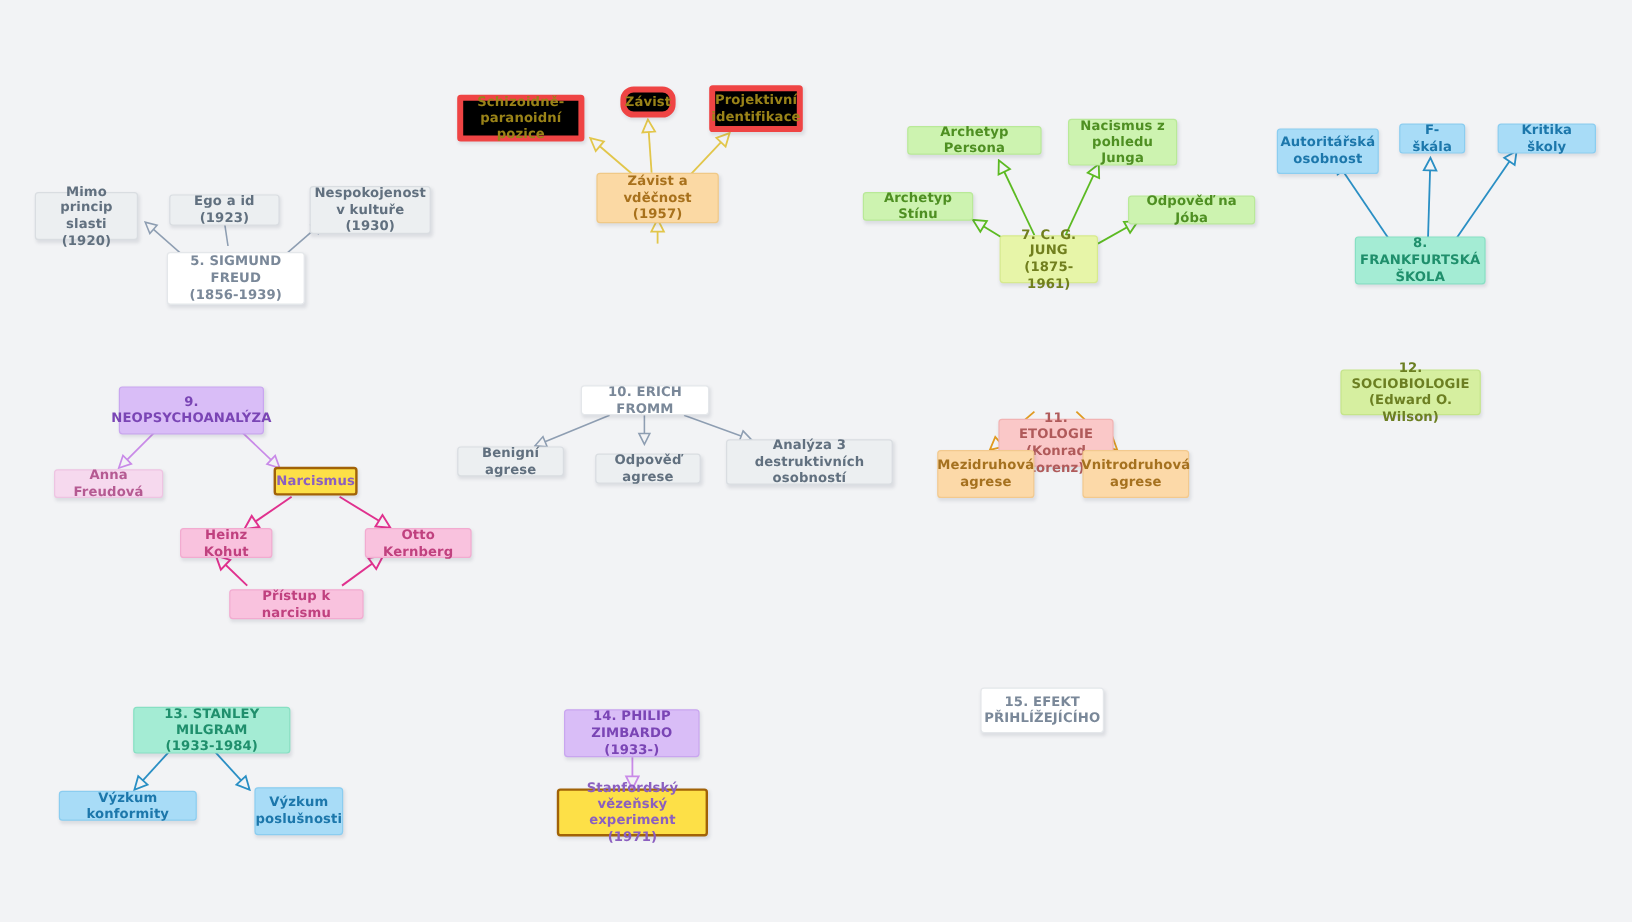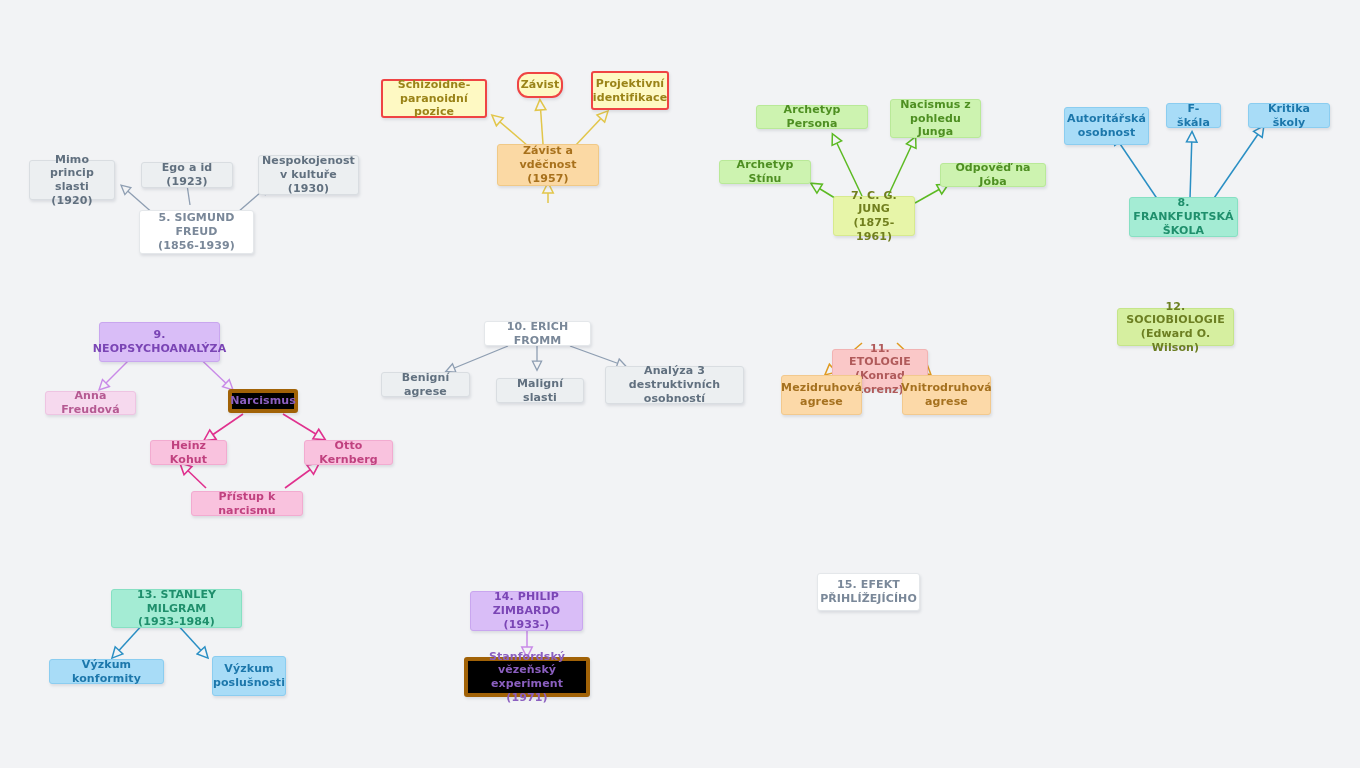--- a/index.html
+++ b/index.html
@@ -32,31 +32,31 @@
     font-weight: bold;
     line-height: 1.25;
     padding: 4px 7px;
     box-shadow: 1px 2px 3px rgba(60,70,90,0.13);
     white-space: pre-line;
     letter-spacing: 0.1px;
   }
   
   .c-white   { background:#ffffff; color:#7a8899; border:1px solid #e4e7ea; }
   .c-grey    { background:#eceff1; color:#61707f; border:1px solid #d9dde1; }
-  .c-yellow  { background:#fef9c3; color:#9a8318; border:2px solid #ef4444; }
+  .c-yellow  { background:#000000; color:#9a8318; border:5px solid #ef4444; }
   .c-orange  { background:#fbd9a4; color:#a8711c; border:1px solid #f0c987; }
   .c-orange2 { background:#fcd9a8; color:#a5711f; border:1px solid #f2c98e; }
   .c-pinkred { background:#fac8c8; color:#b05a5a; border:1px solid #f2b3b3; }
   .c-green   { background:#cdf3b0; color:#4e8f22; border:1px solid #b9e998; }
   .c-ygreen  { background:#e7f5a8; color:#717f1e; border:1px solid #d7ea8e; }
   .c-lgreen  { background:#d6efa0; color:#6c7f22; border:1px solid #c5e58a; }
   .c-blue    { background:#a8dcf7; color:#1c77ab; border:1px solid #8bcdf0; }
   .c-teal    { background:#a4ecd4; color:#1f8f6c; border:1px solid #87e0c3; }
   .c-purple  { background:#d9bdf7; color:#7a45b5; border:1px solid #c9a6ef; }
-  .c-lpurple { background:#000000; color:#8b5fc0; border:4px solid #a16207; }
+  .c-lpurple { background:#fde047; color:#8b5fc0; border:2px solid #a16207; }
   .c-pink    { background:#f9c2de; color:#c0417f; border:1px solid #f2abd0; }
   .c-vlpink  { background:#f6d9ee; color:#b55a92; border:1px solid #eec4e2; }
 </style>
 </head>
 <body>
 
 <div id="canvas">
 
   <svg id="edges" viewBox="0 0 1360 768">
     <defs>
@@ -175,21 +175,21 @@
   <div class="node c-purple" style="left:99px;  top:322px; width:121px; height:40px; font-size:11px;">9.
 NEOPSYCHOANALÝZA</div>
   <div class="node c-vlpink" style="left:45px;  top:391px; width:91px;  height:24px; font-size:11px;">Anna Freudová</div>
   <div class="node c-lpurple" style="left:228px; top:389px; width:70px;  height:24px; font-size:11px;">Narcismus</div>
   <div class="node c-pink" style="left:150px; top:440px; width:77px;  height:25px; font-size:11px;">Heinz Kohut</div>
   <div class="node c-pink" style="left:304px; top:440px; width:89px;  height:25px; font-size:11px;">Otto Kernberg</div>
   <div class="node c-pink" style="left:191px; top:491px; width:112px; height:25px; font-size:11px;">Přístup k narcismu</div>
 
   <div class="node c-white" style="left:484px; top:321px; width:107px; height:25px; font-size:11px;">10. ERICH FROMM</div>
   <div class="node c-grey" style="left:381px; top:372px; width:89px;  height:25px; font-size:11px;">Benigní agrese</div>
-  <div class="node c-grey" style="left:496px; top:378px; width:88px;  height:25px; font-size:11px;">Maligní slasti</div>
+  <div class="node c-grey" style="left:496px; top:378px; width:88px;  height:25px; font-size:11px;">Odpověď agrese</div>
   <div class="node c-grey" style="left:605px; top:366px; width:139px; height:38px; font-size:11px;">Analýza 3 destruktivních
 osobností</div>
 
   <div class="node c-pinkred" style="left:832px; top:305px; width:96px;  height:40px; font-size:11px;margin-top:44px;">11. ETOLOGIE
 (Konrad Lorenz)</div>
   <div class="node c-orange2" style="left:781px; top:375px; width:81px;  height:40px; font-size:11px;">Mezidruhová
 agrese</div>
   <div class="node c-orange2" style="left:902px; top:375px; width:89px;  height:40px; font-size:11px;">Vnitrodruhová
 agrese</div>
 

